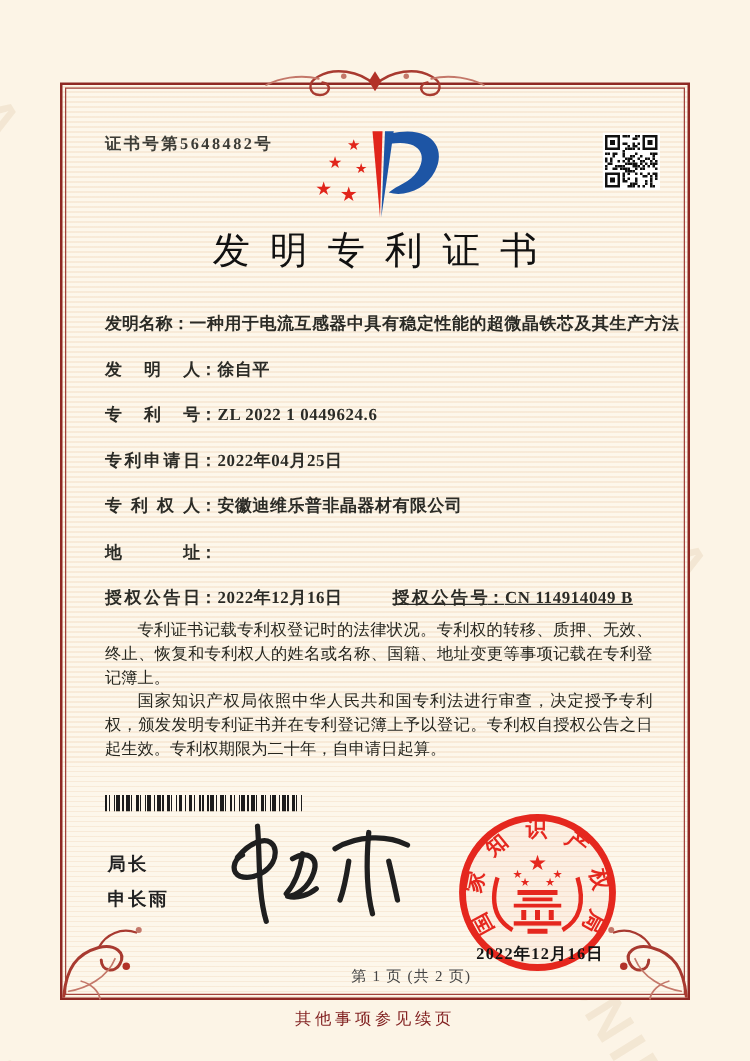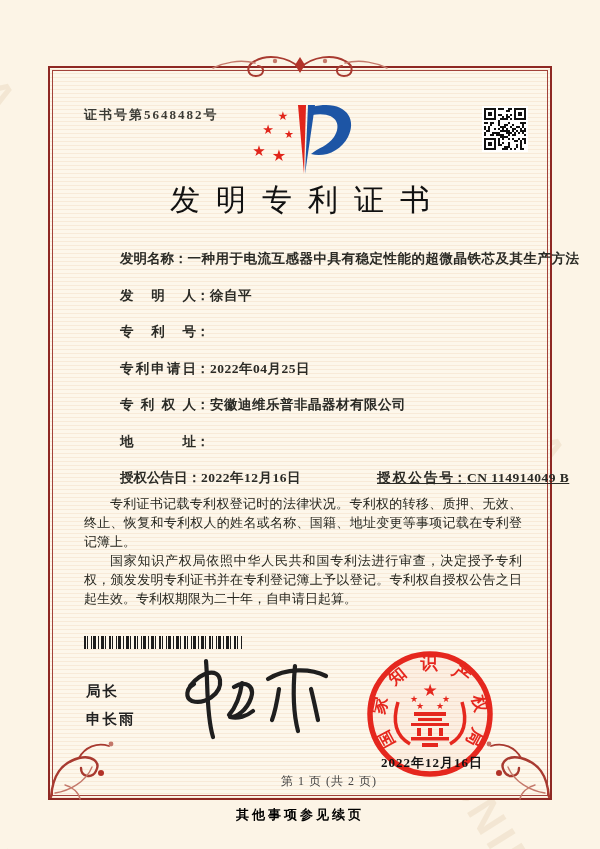--- a/index.html
+++ b/index.html
@@ -38,21 +38,21 @@
   .qr{position:absolute; right:22px; top:38px; width:46px; height:46px;}
   .logo{position:absolute; left:198px; top:30px;}
   .title{
     position:absolute; left:0; top:112px; width:100%; margin:0;
     text-align:center; font-size:30px; font-weight:normal;
     letter-spacing:16px; text-indent:16px; color:#111;
   }
   
   .fields{position:absolute; left:34px; top:180px; width:440px; font-size:13.5px; font-weight:600;}
   .row{display:flex; align-items:baseline; margin-bottom:14.5px; line-height:22px; white-space:nowrap;}
-  .lab{display:inline-block; width:76px; text-align:justify; text-align-last:justify;margin-left:36px;}
+  .lab{display:inline-block; width:76px; text-align:justify; text-align-last:justify;}
   .colon{display:inline-block; width:14px;}
   .val{letter-spacing:.5px;}
   .pair2{margin-left:40px; display:flex; align-items:center;text-decoration:underline;}
   
   .bodytext{
     position:absolute; left:34px; top:426px; width:438px;
     font-size:13px; line-height:19px; color:#26261f; font-weight:500;
   }
   .bodytext p{margin:0; text-indent:2em; text-align:justify;}
   
@@ -72,21 +72,21 @@
   .seal-date{
     position:absolute; left:318px; top:686px; width:128px; text-align:center;
     font-size:13px; font-weight:bold; color:#131313; letter-spacing:1px; white-space:nowrap;
   }
   .page-info{
     position:absolute; left:0; bottom:8px; width:100%; text-align:center;
     font-size:12px; color:#444; letter-spacing:1px;margin-left:29px;
   }
   .foot-note{
     position:absolute; left:0; top:806px; width:100%; text-align:center;
-    font-size:13px; font-weight:700; color:#000000; letter-spacing:3px;
+    font-size:13px; font-weight:400; color:#7f1d1d; letter-spacing:3px;
   }
 </style>
 </head>
 <body>
 
 <div class="page">
 
   <div class="wm-layer">
     <span class="wm" style="left:-55px;top:-35px">CNIPA</span>
     <span class="wm" style="left:140px;top:70px">CNIPA</span>
@@ -304,20 +304,21 @@
         <span class="val">一种用于电流互感器中具有稳定性能的超微晶铁芯及其生产方法</span>
       </div>
       <div class="row">
         <span class="lab">发明人</span>
           <span class="colon">：</span>
         <span class="val">徐自平</span>
       </div>
       <div class="row">
         <span class="lab">专利号</span>
           <span class="colon">：</span>
+        <span class="val">ZL 2022 1 0449624.6</span>
       </div>
       <div class="row">
         <span class="lab">专利申请日</span>
           <span class="colon">：</span>
         <span class="val">2022年04月25日</span>
       </div>
       <div class="row">
         <span class="lab">专利权人</span>
           <span class="colon">：</span>
         <span class="val">安徽迪维乐普非晶器材有限公司</span>

